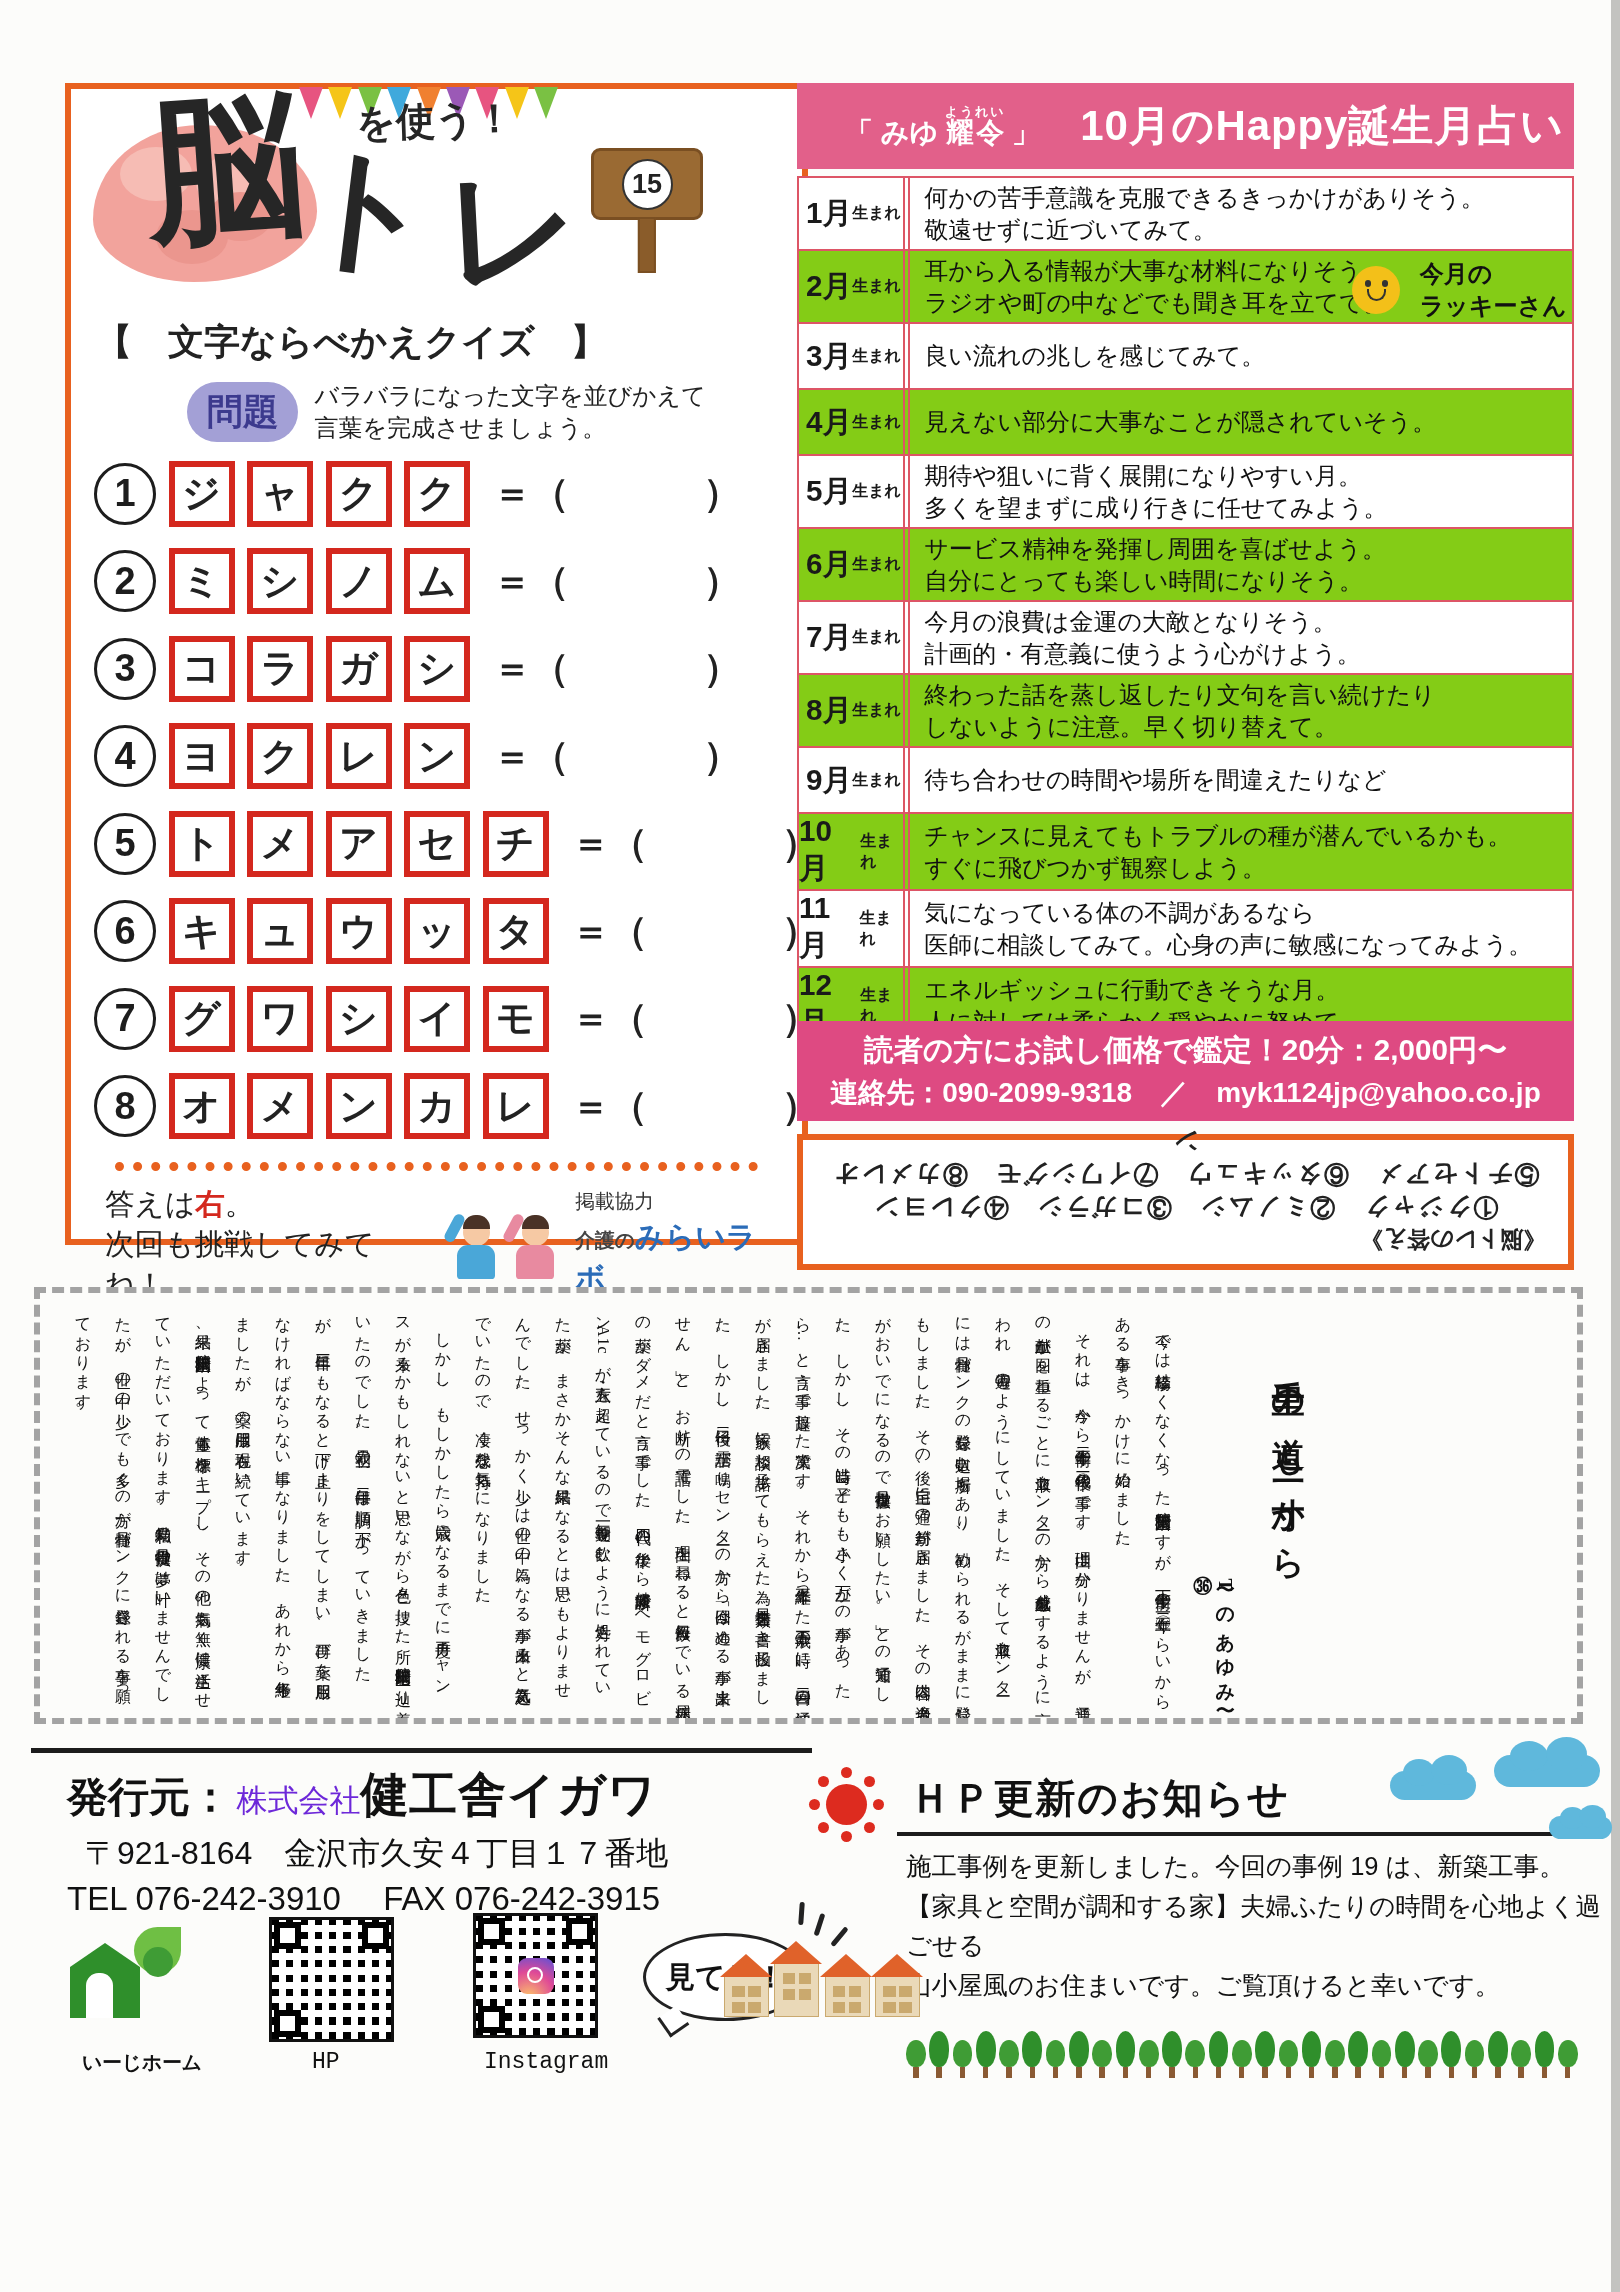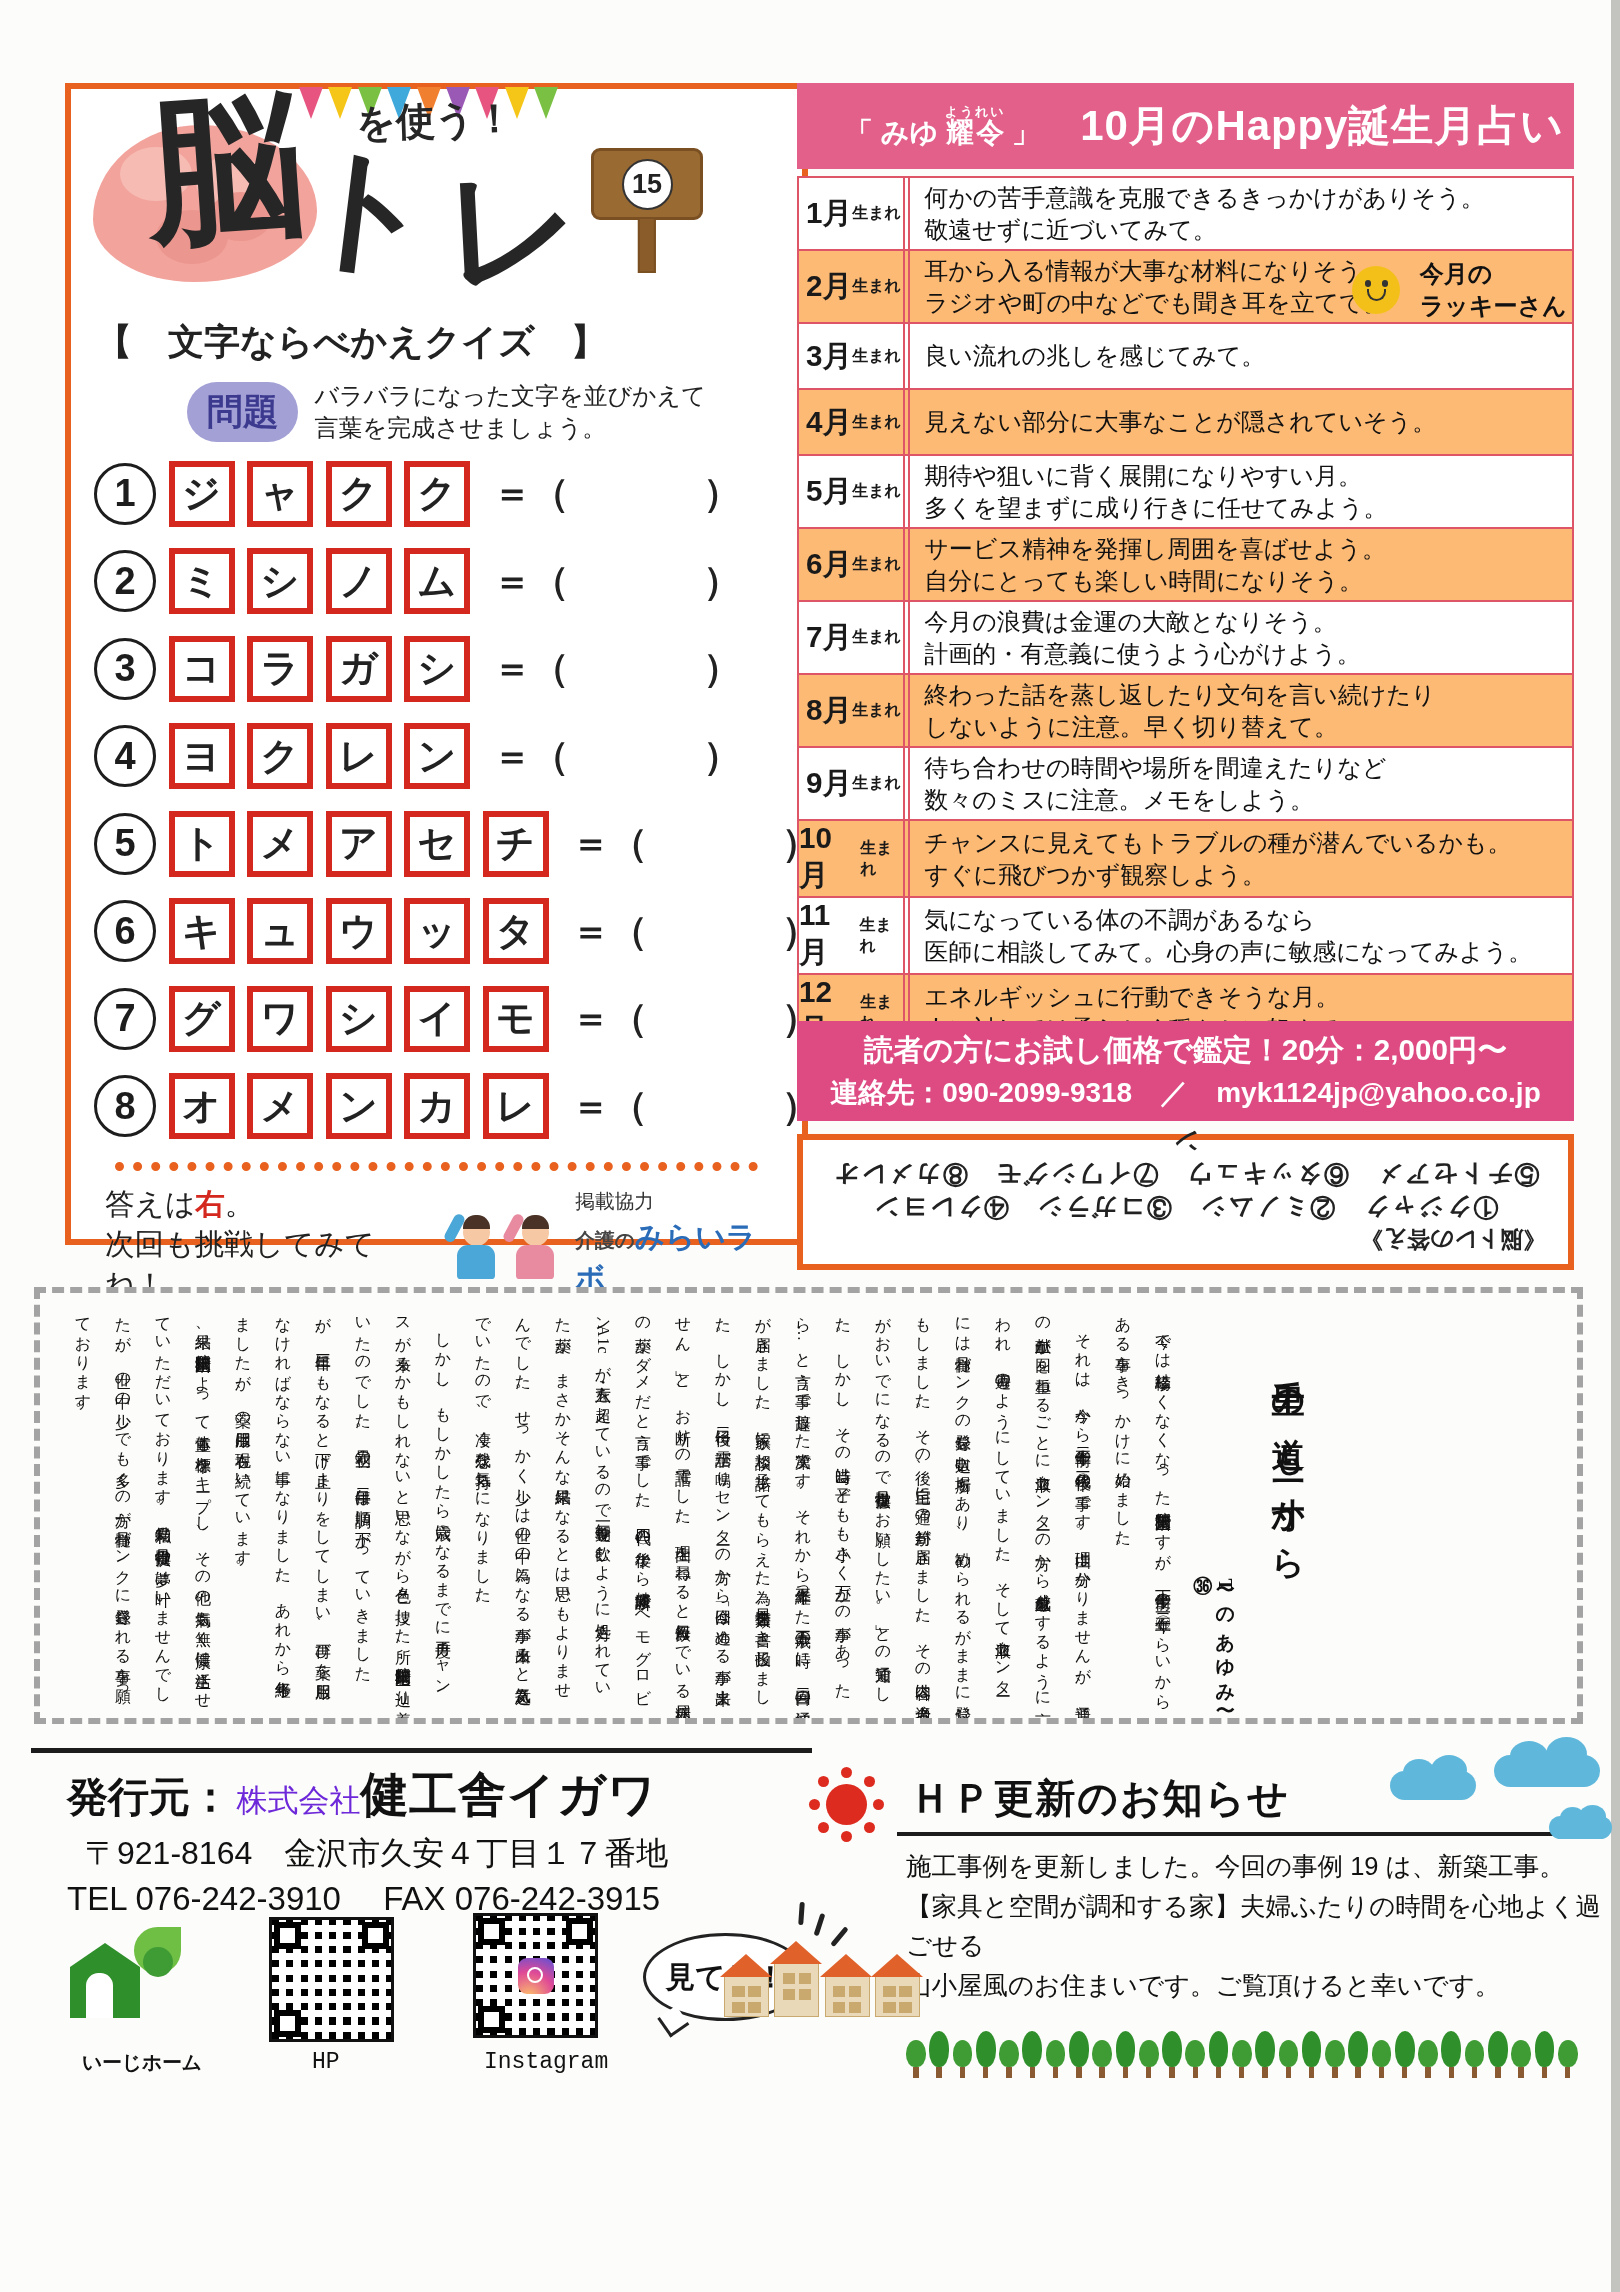--- a/index.html
+++ b/index.html
@@ -68,21 +68,21 @@
 
   
   .fortune-head{position:absolute;left:797px;top:83px;width:777px;height:86px;background:#e2608a;color:#fff;
                 display:flex;align-items:center;box-sizing:border-box;padding:0 9px;}
   .fh-name{width:273px;text-align:center;font-size:28px;font-weight:900;line-height:1;}
   .fh-name rt{font-size:13px;font-weight:700;letter-spacing:1.8px;}
   .fh-title{flex:1;text-align:center;font-size:42px;font-weight:900;letter-spacing:0.9px;}
   .fortune-table{position:absolute;left:797px;top:176px;width:777px;border:2.7px solid #dd5566;box-sizing:border-box;background:#fff;}
   .f-row{display:flex;min-height:64px;border-top:2.7px solid #dd5566;background:#fff;}
   .f-row:first-child{border-top:none;}
-  .f-row.alt{background:#fdba74;}
+  .f-row.alt{background:#84cc16;}
   .f-month{position:relative;flex:0 0 109px;display:flex;align-items:center;justify-content:center;border-right:2.7px solid #dd5566;}
   .f-month::after{content:'';position:absolute;right:2.7px;top:0;bottom:0;width:2.7px;background:#dd5566;}
   .f-month .m{font-size:29.6px;font-weight:900;color:#1a1a1a;}
   .f-month .s{font-size:16px;font-weight:700;color:#1a1a1a;}
   .f-text{position:relative;flex:1;padding:3.6px 9px 3.6px 14.3px;display:flex;flex-direction:column;justify-content:center;}
   .f-text div{font-size:24px;line-height:1.33;color:#111;}
   .lucky{position:absolute;right:5.4px;top:7.2px;display:flex;align-items:center;gap:3.6px;}
   .smiley{position:relative;width:48px;height:48px;background:#f3c019;border-radius:50%;}
   .smiley::before{content:'';position:absolute;left:12.5px;top:14.3px;width:6.3px;height:6.3px;border-radius:50%;background:#333;box-shadow:17px 0 0 #333;}
   .smiley::after{content:'';position:absolute;left:14.3px;top:23px;width:19.7px;height:11.6px;border:2.7px solid #333;border-top:none;border-radius:0 0 12.5px 12.5px;box-sizing:border-box;}
@@ -398,21 +398,20 @@
           <div>しないように注意。早く切り替えて。</div>
         </div>
       </div>
       <div class="f-row">
         <div class="f-month">
           <span class="m">9月</span>
           <span class="s">生まれ</span>
         </div>
         <div class="f-text">
           <div>待ち合わせの時間や場所を間違えたりなど</div>
-          <div>数々のミスに注意。メモをしよう。</div>
         </div>
       </div>
       <div class="f-row alt">
         <div class="f-month">
           <span class="m">10月</span>
           <span class="s">生まれ</span>
         </div>
         <div class="f-text">
           <div>チャンスに見えてもトラブルの種が潜んでいるかも。</div>
           <div>すぐに飛びつかず観察しよう。</div>

